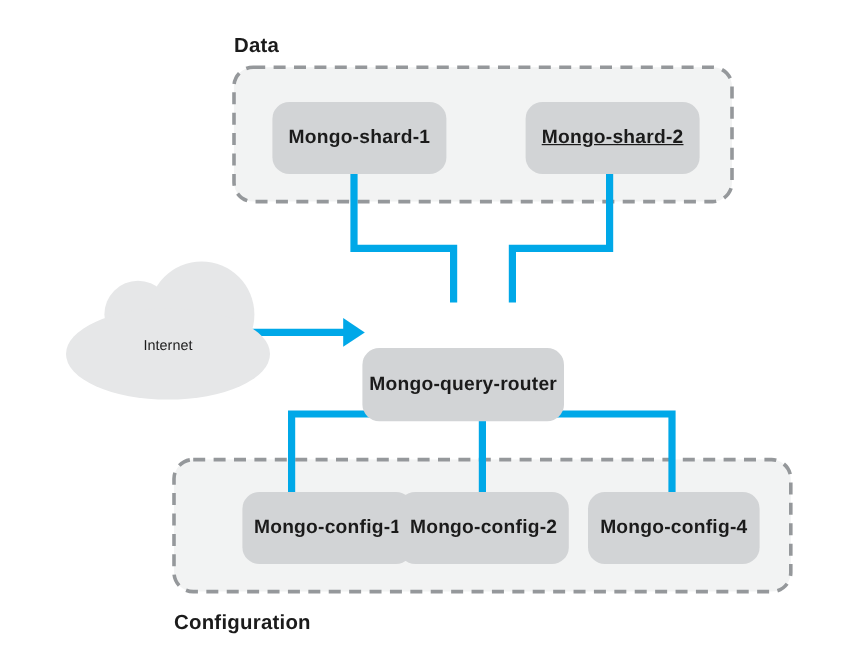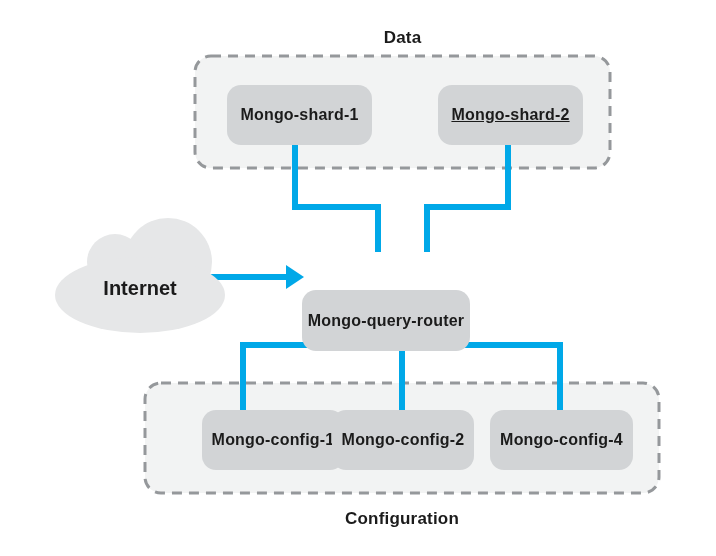--- a/index.html
+++ b/index.html
@@ -47,35 +47,34 @@
     text-align:center;
   }
   .node-shard1{left:227px;top:85px;width:145px;height:60px;}
   .node-shard2{left:438px;top:85px;width:145px;height:60px;text-decoration:underline;}
   .node-router{left:302px;top:247px;width:168px;height:61px;margin-top:43px;}
   .node-config1{left:162px;top:410px;width:142px;height:60px;margin-left:40px;}
   .node-config2{left:332px;top:410px;width:142px;height:60px;}
   .node-config3{left:490px;top:410px;width:143px;height:60px;}
   .group-label{
     position:absolute;
-    text-align:center;
     font-size:17px;
     font-weight:700;
     color:var(--text);
     letter-spacing:0.2px;
   }
   .label-data{left:195px;top:26px;width:415px;line-height:24px;}
   .label-config{left:145px;top:506px;width:514px;line-height:26px;}
   .label-internet{
     position:absolute;
     left:70px;top:276px;width:140px;
     text-align:center;
     line-height:24px;
-    font-size:20px;
-    font-weight:700;
+    font-size:12px;
+    font-weight:400;
     color:var(--text);
   }
 </style>
 </head>
 <body>
 
 <div class="canvas">
 
   <svg class="layer" width="716" height="556" viewBox="0 0 716 556">
 

